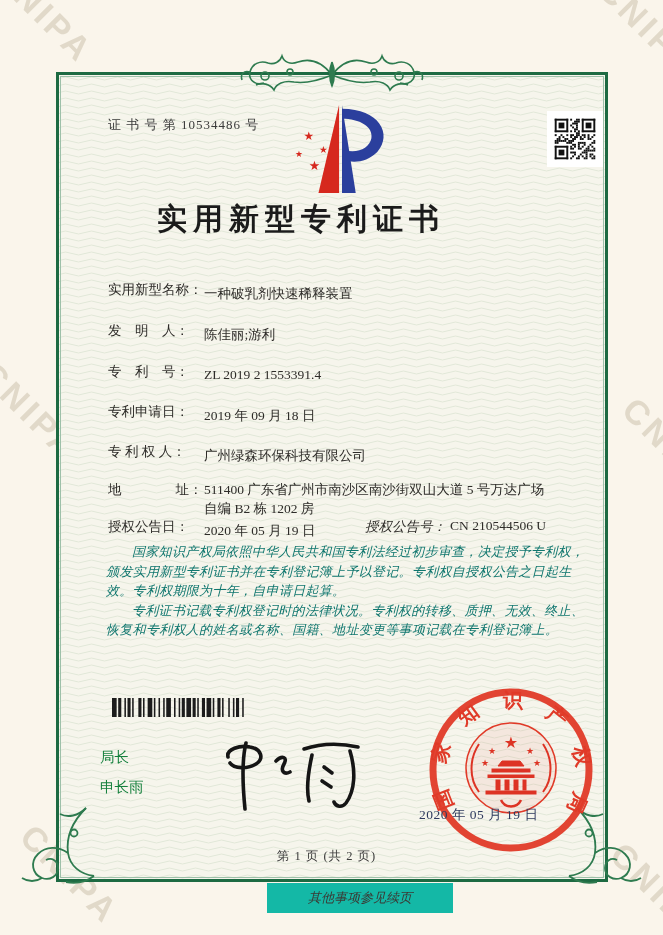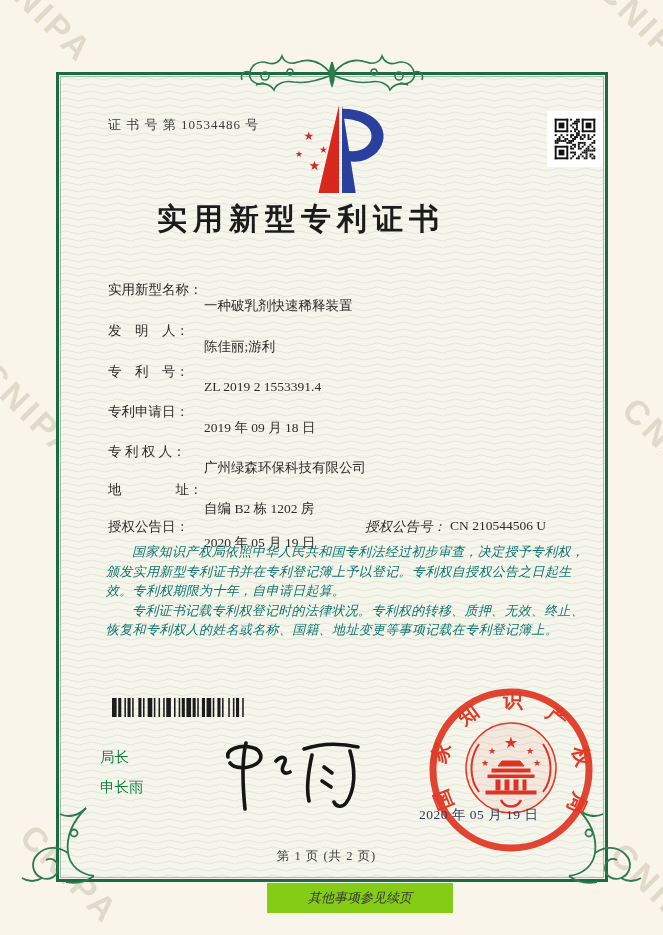--- a/index.html
+++ b/index.html
@@ -22,21 +22,21 @@
   .content{position:absolute;left:0;top:0;width:663px;height:935px;z-index:3;margin-left:20px;}
 
   .cert-no{position:absolute;left:88px;top:116px;font-size:13px;color:#3a3a3a;letter-spacing:1px;}
   .qr{position:absolute;left:527px;top:111px;width:56px;height:56px;background:#fff;}
   .logo{position:absolute;left:262px;top:101px;}
   .title{position:absolute;left:0;top:199px;width:562px;text-align:center;
          font-size:30px;font-weight:bold;letter-spacing:6px;color:#1b1b1b;}
 
   .row{position:absolute;font-size:13.5px;color:#2e2c29;}
   .row .lab{position:absolute;left:88px;top:0;white-space:nowrap;}
-  .row .val{position:absolute;left:184px;top:16px;white-space:nowrap;font-family:Liberation Serif, serif;}
+  .row .val{position:absolute;left:184px;top:4px;white-space:nowrap;font-family:Liberation Serif, serif;}
   .addr-val{position:absolute;left:184px;top:0;width:372px;white-space:normal;line-height:18.5px;}
   .lab2{position:absolute;left:345px;top:0;white-space:nowrap;font-style:italic;}
   .val2{position:absolute;left:430px;top:0;white-space:nowrap;}
 
   .paras{position:absolute;left:86px;top:542px;width:486px;}
   .paras p{margin:0;font-size:13px;font-style:italic;color:#0f766e;
            line-height:19.5px;text-indent:2em;letter-spacing:.3px;}
 
   .barcode{position:absolute;left:92px;top:698px;}
 
@@ -44,21 +44,21 @@
             font-size:14.5px;color:#15803d;}
   .director .nm{margin-top:11px;}
   .signature{position:absolute;left:192px;top:731px;}
 
   .seal{position:absolute;left:396px;top:682px;z-index:3;}
   .seal-date{position:absolute;left:399px;top:806px;width:170px;z-index:4;
              font-size:13.5px;color:#2e3a5e;letter-spacing:.5px;white-space:nowrap;}
 
   .page-ind{position:absolute;left:0;top:848px;width:613px;text-align:center;
             font-size:12.5px;color:#3a3a3a;letter-spacing:1px;}
-  .cont-note{position:absolute;left:247px;top:883px;width:186px;height:30px;background:#84cc16;
+  .cont-note{position:absolute;left:247px;top:883px;width:186px;height:30px;background:#14b8a6;
              text-align:center;line-height:30px;font-size:13px;font-style:italic;color:#3b3934;z-index:4;}
 
   .ornament{position:absolute;z-index:3;}
 </style>
 </head>
 <body>
 
 <div class="page">
 
   <span class="wm" style="left:-18px;top:-6px">CNIPA</span>
@@ -292,21 +292,21 @@
     <div class="row" style="top:403px">
       <span class="lab">专利申请日：</span>
       <span class="val">2019 年 09 月 18 日</span>
     </div>
     <div class="row" style="top:443px">
       <span class="lab">专 利 权 人：</span>
       <span class="val">广州绿森环保科技有限公司</span>
     </div>
     <div class="row" style="top:481px">
       <span class="lab">地　　　　址：</span>
-      <span class="addr-val"><br>
+      <span class="addr-val"><span>511400 广东省广州市南沙区南沙街双山大道 5 号万达广场</span><br>
       <span>自编 B2 栋 1202 房</span></span>
     </div>
     <div class="row" style="top:518px">
       <span class="lab">授权公告日：</span>
       <span class="val">2020 年 05 月 19 日</span>
       <span class="lab2">授权公告号：</span>
       <span class="val2">CN 210544506 U</span>
     </div>
 
     <div class="paras">

